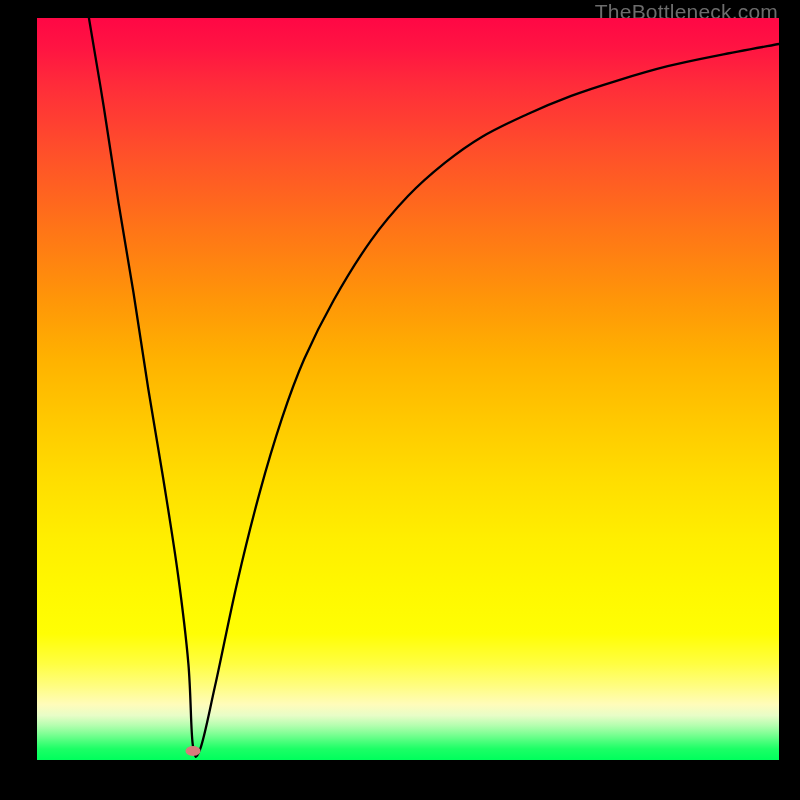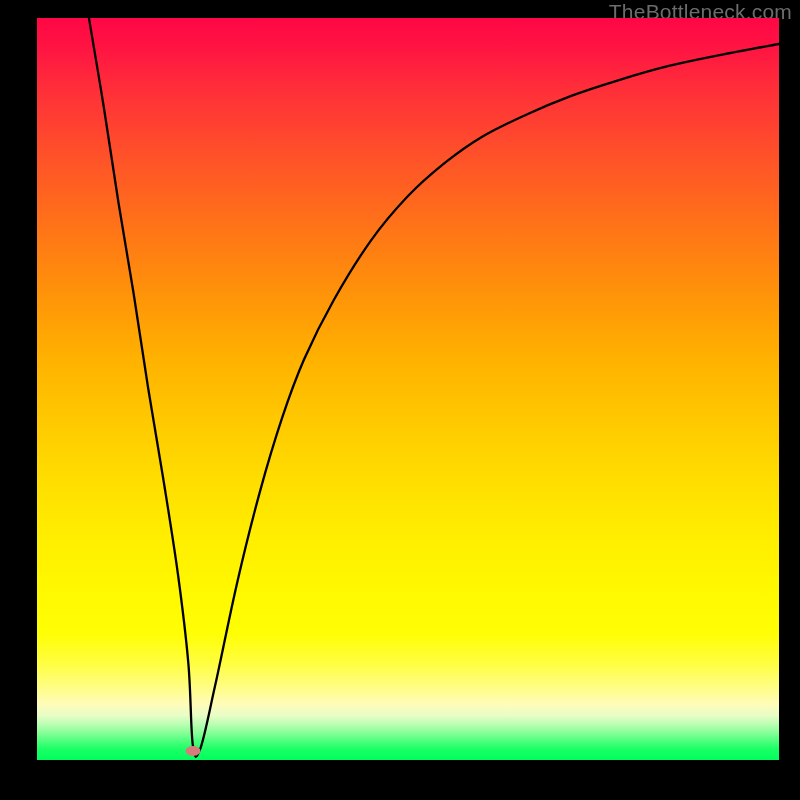--- a/index.html
+++ b/index.html
@@ -65,21 +65,21 @@
     width: 15px;
     height: 10px;
     border-radius: 50%;
     background: #d67c7c;
     transform: translate(-50%, -50%);
     pointer-events: none;
   }
   .watermark {
     position: absolute;
     top: 0px;
-    right: 8px;
+    right: 22px;
     color: #6c6c6c;
     font-size: 21px;
     font-weight: 400;
     letter-spacing: 0.2px;
     user-select: none;
   }
 </style>
 </head>
 <body>
 

